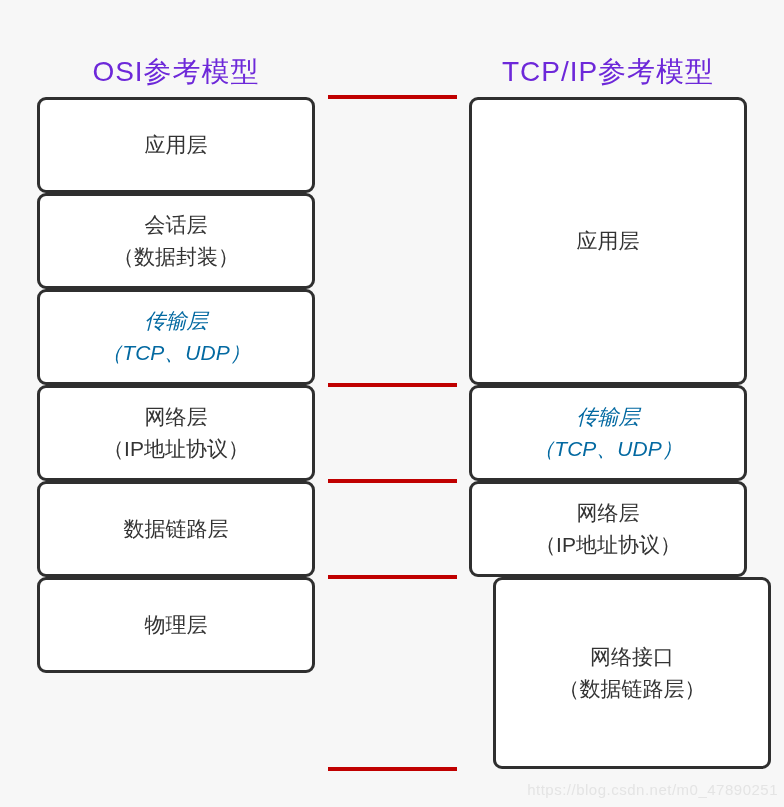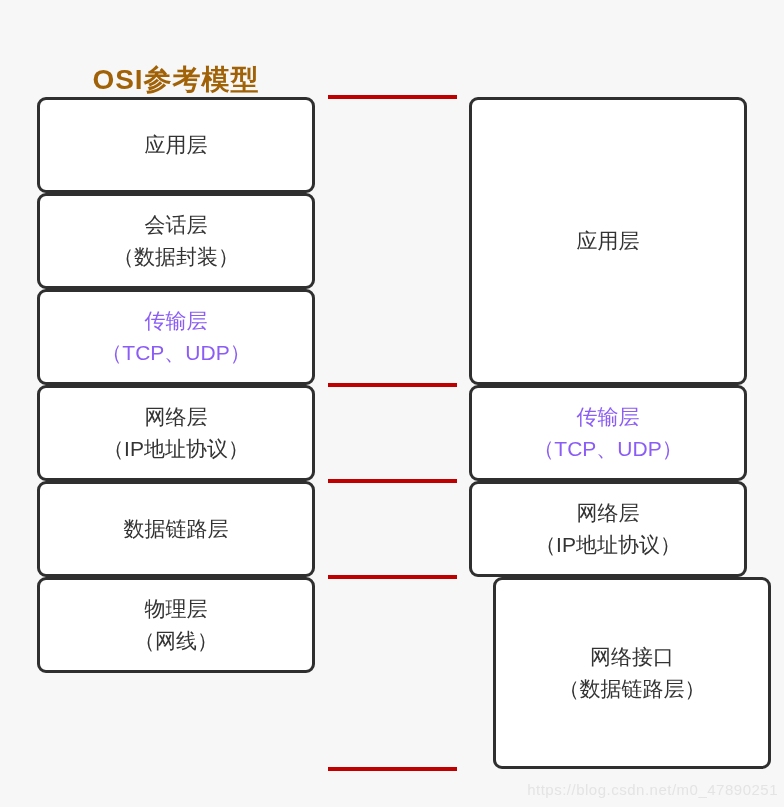--- a/index.html
+++ b/index.html
@@ -13,28 +13,28 @@
     position: relative;
     overflow: hidden;
     font-family: "Liberation Sans", "DejaVu Sans", sans-serif;
   }
   .stage {
     position: absolute;
     inset: 0;
   }
   .col-title {
     position: absolute;
-    top: 60px;
+    top: 52px;
     width: 278px;
     height: 40px;
     line-height: 40px;
     text-align: center;
     font-size: 28px;
-    font-weight: bold;
-    color: #a16207;
+    font-weight: normal;
+    color: #6d28d9;
     letter-spacing: 1px;
   }
   .col-title.left  { left: 37px; }
   .col-title.right { left: 469px; }
 
   .column {
     position: absolute;
     top: 97px;
     width: 278px;
     display: flex;
@@ -56,21 +56,21 @@
     text-align: center;
     font-size: 21px;
     line-height: 32px;
     color: #333333;
   }
   .h1 { height: 96px; }
   .h2 { height: 192px; margin-left: 24px; }
   .h3 { height: 288px; }
 
   .box.hl .name,
-  .box.hl .sub { color: #8b5cf6; }
+  .box.hl .sub { color: #0369a1; font-style: italic; }
 
   .sub:empty { display: none; }
 
   .redline {
     position: absolute;
     left: 328px;
     width: 129px;
     height: 4px;
     background: #c00000;
   }
@@ -88,20 +88,21 @@
     color: #e4e4e4;
     letter-spacing: 0.5px;
   }
 </style>
 </head>
 <body>
 
 <div class="stage">
 
   <div class="col-title left">OSI参考模型</div>
+  <div class="col-title right">TCP/IP参考模型</div>
 
   <div class="column left">
     <div class="box h1">
       <span class="name">应用层</span>
 
     </div>
     <div class="box h1">
       <span class="name">会话层</span>
       <span class="sub">（数据封装）</span>
     </div>
@@ -112,21 +113,20 @@
     <div class="box h1">
       <span class="name">网络层</span>
       <span class="sub">（IP地址协议）</span>
     </div>
     <div class="box h1">
       <span class="name">数据链路层</span>
 
     </div>
     <div class="box h1">
       <span class="name">物理层</span>
-      <span class="sub">（网线）</span>
     </div>
   </div>
 
   <div class="column right">
     <div class="box h3">
       <span class="name">应用层</span>
 
     </div>
     <div class="box h1 hl">
       <span class="name">传输层</span>

